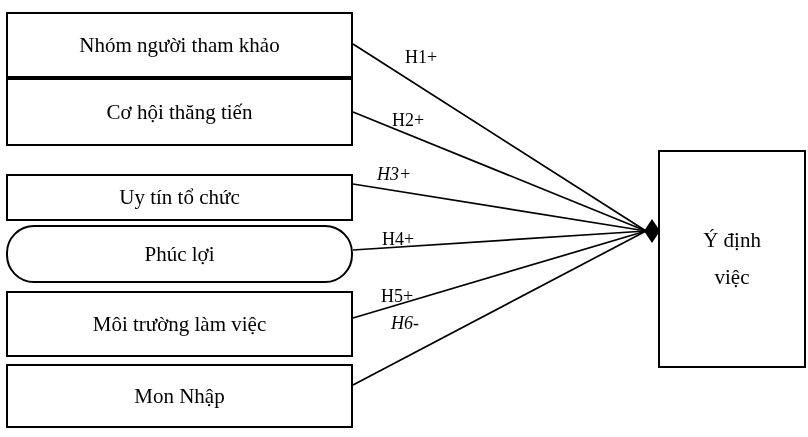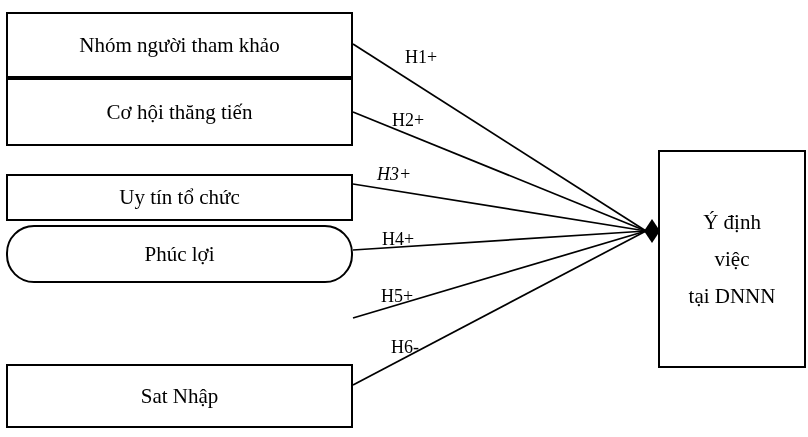--- a/index.html
+++ b/index.html
@@ -50,21 +50,21 @@
     position: absolute;
     font-size: 18px;
     line-height: 22px;
     white-space: nowrap;
   }
   #hlabel-0 { left: 405px; top: 46px; }
   #hlabel-1 { left: 392px; top: 101px; margin-top: 8px; }
   #hlabel-2 { left: 377px; top: 163px; font-style: italic; }
   #hlabel-3 { left: 382px; top: 228px; }
   #hlabel-4 { left: 381px; top: 285px; }
-  #hlabel-5 { left: 391px; top: 336px; }
+  #hlabel-5 { left: 391px; top: 312px; font-style: italic; }
   #connector-svg {
     position: absolute;
     left: 0;
     top: 0;
     pointer-events: none;
   }
 </style>
 </head>
 <body>
 
@@ -75,22 +75,25 @@
   </div>
   <div class="box predictor" id="pbox-1">
     <span>Cơ hội thăng tiến</span>
   </div>
   <div class="box predictor" id="pbox-2">
     <span>Uy tín tổ chức</span>
   </div>
   <div class="box predictor" id="pbox-3">
     <span>Phúc lợi</span>
   </div>
+  <div class="box predictor" id="pbox-4">
+    <span>Môi trường làm việc</span>
+  </div>
   <div class="box predictor" id="pbox-5">
-    <span>Sat Nhập</span>
+    <span>Mon Nhập</span>
   </div>
 
   <div class="hlabel" id="hlabel-0">H1+</div>
   <div class="hlabel" id="hlabel-1">H2+</div>
   <div class="hlabel" id="hlabel-2">H3+</div>
   <div class="hlabel" id="hlabel-3">H4+</div>
   <div class="hlabel" id="hlabel-4">H5+</div>
   <div class="hlabel" id="hlabel-5">H6-</div>
 
   <svg id="connector-svg" width="808" height="437" viewBox="0 0 808 437">
@@ -101,16 +104,15 @@
       <line x1="353" y1="250" x2="646" y2="231"></line>
       <line x1="353" y1="318" x2="646" y2="231"></line>
       <line x1="353" y1="385" x2="646" y2="231"></line>
     </g>
     <polygon points="644,231 652,219 660,231 652,243" fill="#000000"></polygon>
   </svg>
 
   <div class="box" id="outcome-box">
     <div>Ý định</div>
     <div>việc</div>
-    <div>tại DNNN</div>
   </div>
 
 </div>
 
 </body></html>

